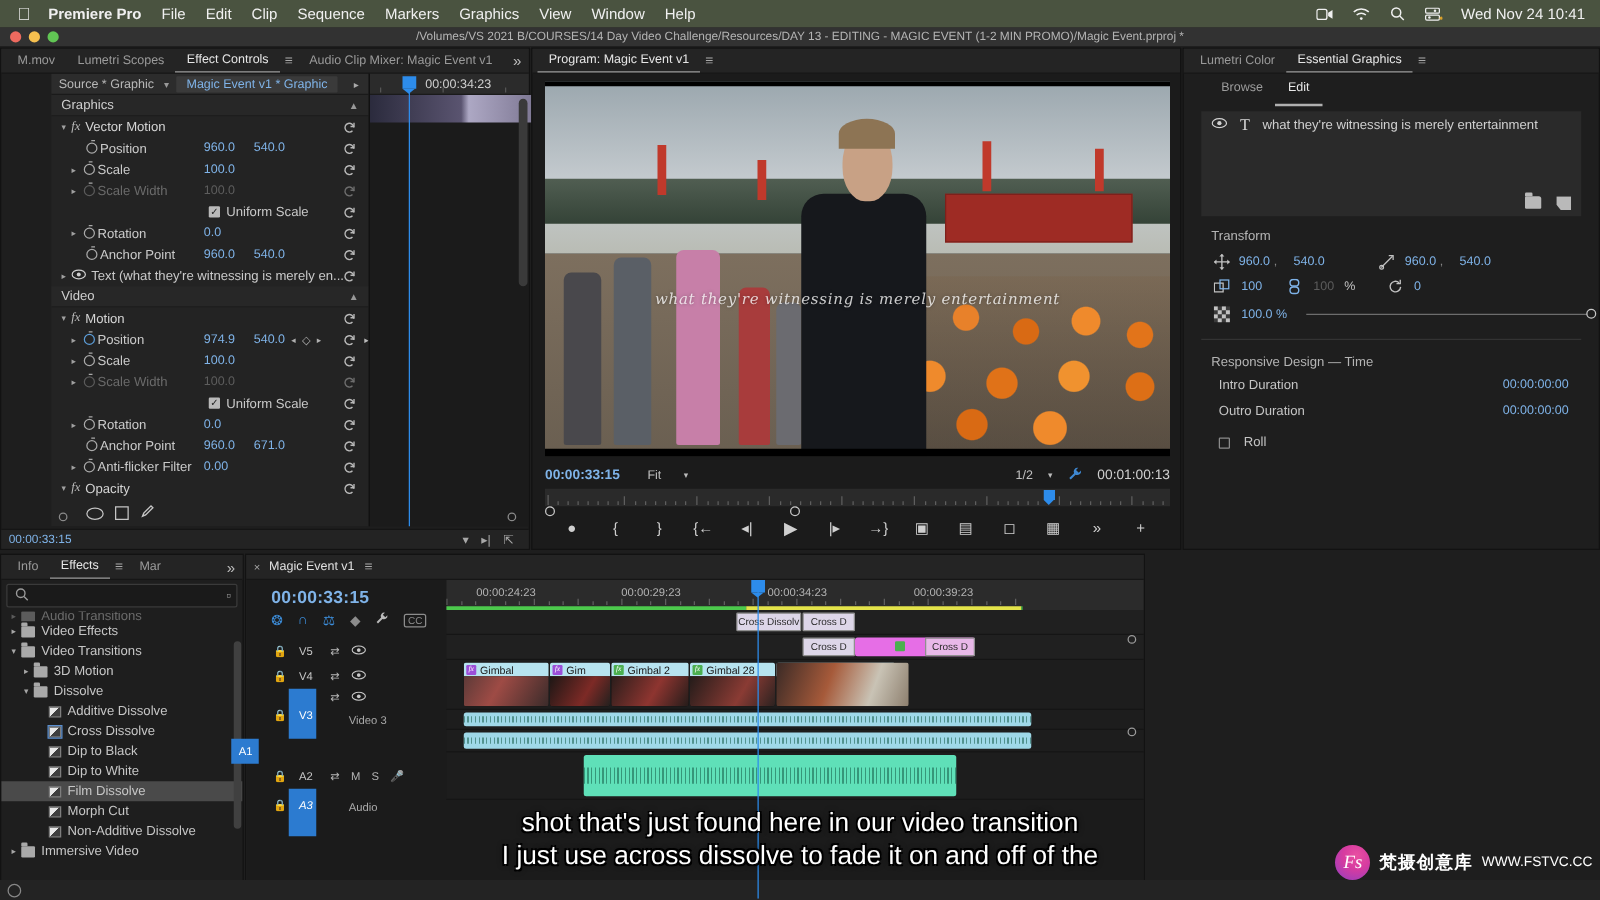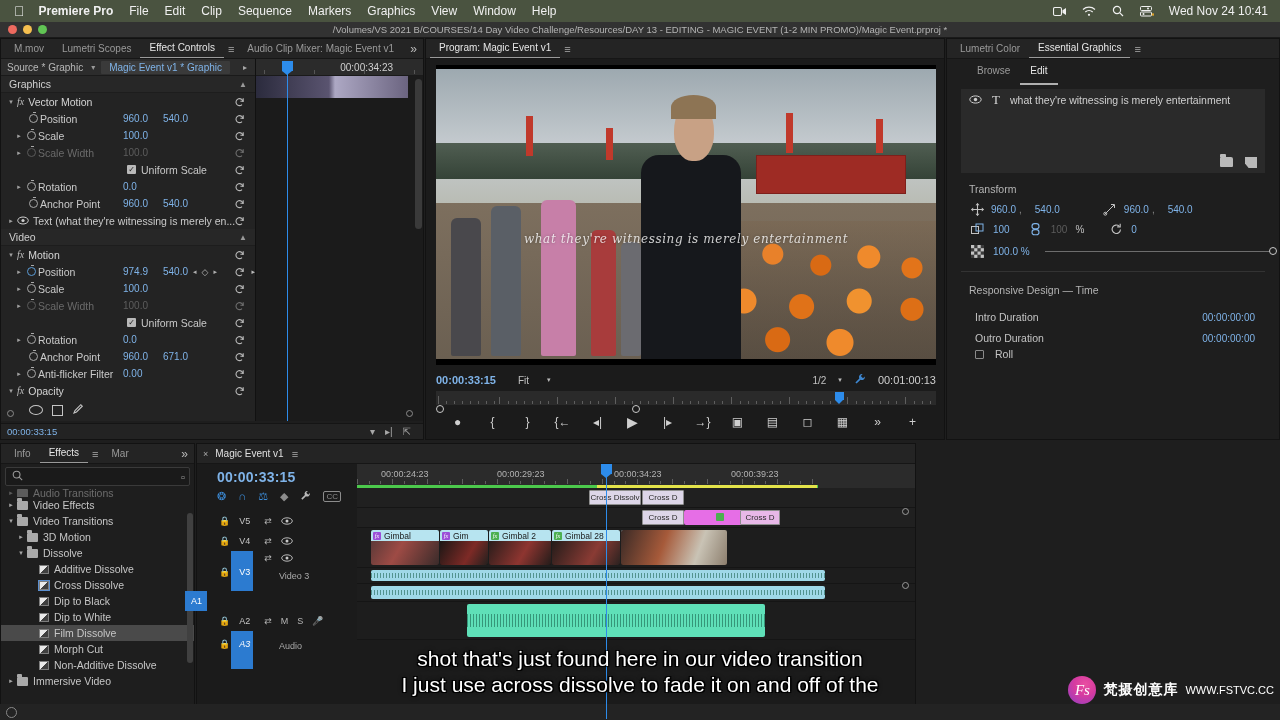--- a/index.html
+++ b/index.html
@@ -54,21 +54,21 @@
   .ptab {
     font-size: 10px; color: #9a9a9a; padding: 0 9px; height: 20px;
     display: flex; align-items: center; white-space: nowrap;
   }
   .ptab.active { color: #e6e6e6; border-bottom: 2px solid #9a9a9a; }
   .ptab-menu { font-size: 11px; color: #aaa; padding: 0 4px; }
   .ptab-overflow { margin-left: auto; padding-right: 6px; color: #bbb; font-size: 12px; }
 
   
   #effectControls { left: 0; top: 38px; width: 424px; height: 402px; }
-  .ec-body { display: flex; height: 362px; }
+  .ec-body { display: flex; height: 362px; padding-left: 40px; }
   .ec-left { width: 254px; background: #232323; overflow: hidden; position: relative; }
   .ec-right { flex: 1; background: #1b1b1b; position: relative; border-left: 1px solid #111; }
 
   .ec-srcrow {
     display: flex; align-items: center; height: 17px;
     background: #2c2c2c; font-size: 10px; color: #b8b8b8; padding-left: 6px;
     border-bottom: 1px solid #1a1a1a;
   }
   .ec-srclabel { margin-right: 8px; }
   .ec-chev { font-size: 8px; color: #999; margin-right: 6px; }
@@ -215,21 +215,21 @@
   .eg-section { font-size:10.5px; color:#b4b4b4; padding: 10px 0 4px 22px; }
   .eg-xrow { display:flex; align-items:center; height:20px; padding-left:22px; font-size:10px; }
   .eg-icon { width:16px; display:flex; align-items:center; justify-content:center; color:#c2c2c2; font-size:11px;}
   .eg-num { color:#7fb3e8; font-size:10px; }
   .eg-num.dim { color:#5c5c5c; }
   .eg-unit { color:#c0c0c0; margin-left:8px; }
   .eg-slider { flex:1; height:1px; background:#6d6d6d; margin:0 6px 0 10px; position:relative; }
   .eg-slider-knob { position:absolute; right:-4px; top:-4px; width:8px; height:8px; border:1.4px solid #c9c9c9; border-radius:50%; background:#1e1e1e;}
   .eg-divider { height:1px; background:#333; margin: 8px 14px; }
   .eg-rd-title { font-size:10.5px; color:#b4b4b4; padding: 4px 0 6px 22px; }
-  .eg-durow { display:flex; align-items:flex-end; height:21px; padding: 0 24px 0 28px; font-size:10.5px; color:#c4c4c4; }
+  .eg-durow { display:flex; align-items:flex-start; height:21px; padding: 0 24px 0 28px; font-size:10.5px; color:#c4c4c4; }
   .eg-dur-val { margin-left:auto; color:#7fb3e8; font-size:10px; }
   .eg-rollrow { display:flex; align-items:center; height:20px; padding-left:28px; font-size:10.5px; color:#c4c4c4; gap:6px; }
 
   
   #effectsPanel { left: 0; top: 443px; width: 195px; height: 277px; background:#1e1e1e; }
   .fx-search { display:flex; align-items:center; height:19px; margin: 3px 4px; background:#1a1a1a; border:1px solid #3a3a3a; border-radius:2px; padding-left:6px; }
   .fx-search-icon { font-size:10px; color:#9a9a9a; }
   .fx-search-right { margin-left:auto; padding-right:4px; color:#9a9a9a; font-size:11px; }
   .fx-tree { position:relative; overflow:hidden; height: 212px; }
   .fx-item { display:flex; align-items:center; height:16px; font-size:10.5px; color:#c6c6c6; }

